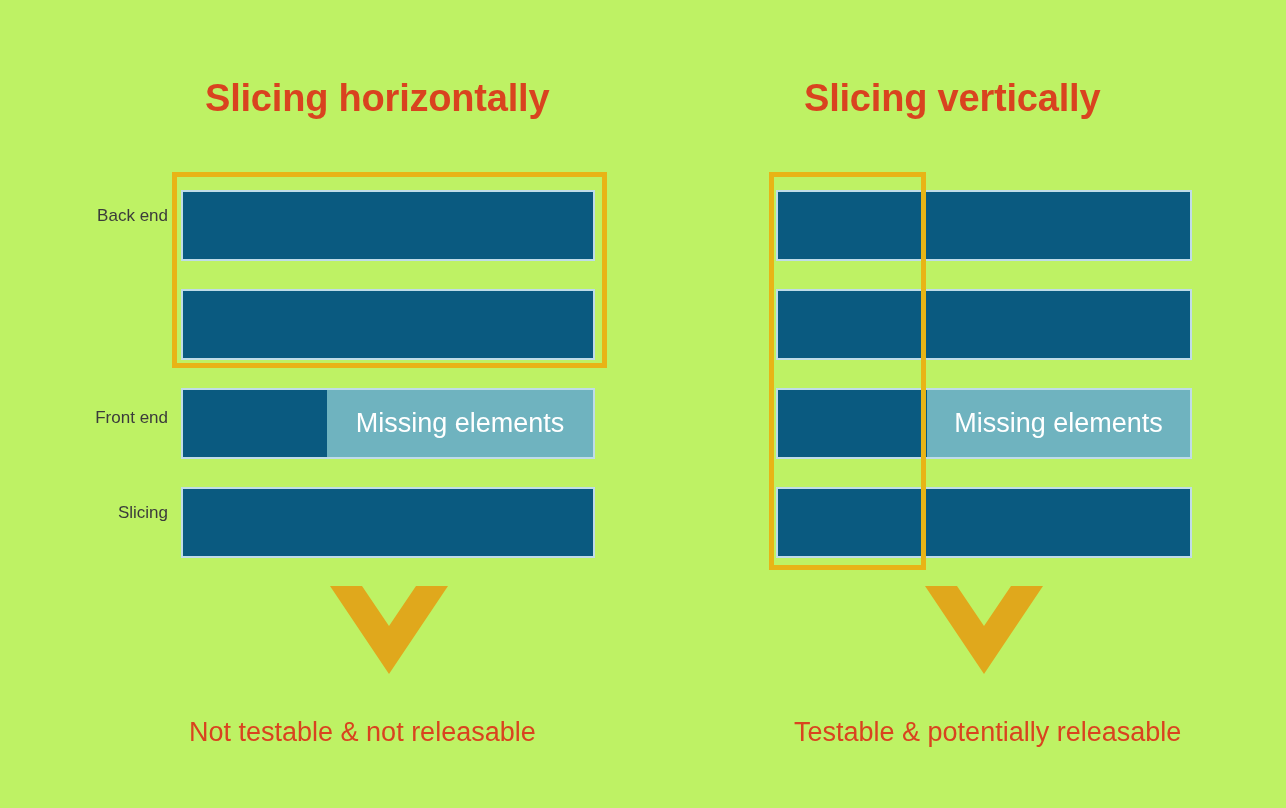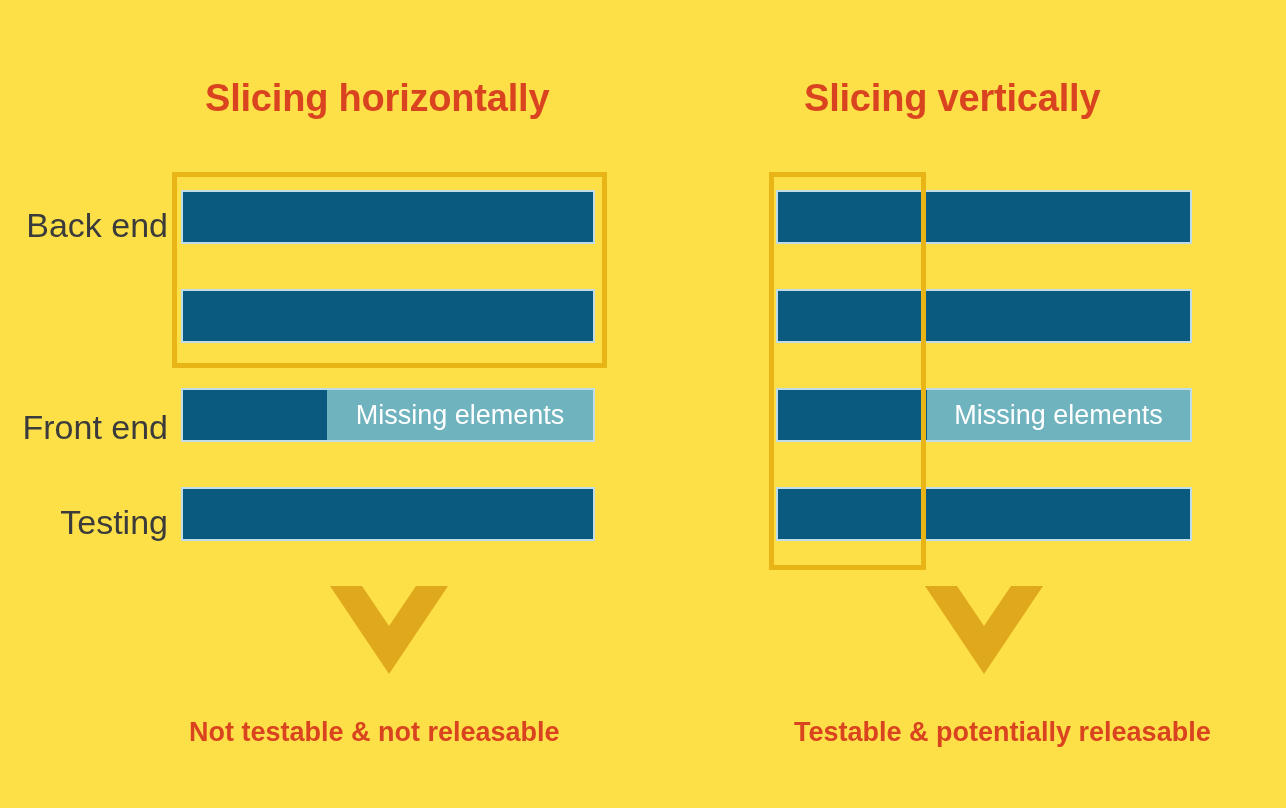--- a/index.html
+++ b/index.html
@@ -9,55 +9,55 @@
     height: 808px;
     background: #eff0ef;
     font-family: "Liberation Sans", sans-serif;
     overflow: hidden;
   }
 
   #slide {
     position: relative;
     width: 1286px;
     height: 808px;
-    background: #fde047;
+    background: #bef264;
   }
 
   
   .panel-title {
     position: absolute;
     font-size: 38px;
     font-weight: 600;
     color: #d9431f;
     letter-spacing: -0.2px;
     white-space: nowrap;
   }
   #title-left  { left: 205px; top: 77px; }
   #title-right { left: 804px; top: 77px; }
 
   
   .row-label {
     position: absolute;
     right: 0;
     width: 160px;
     text-align: right;
-    font-size: 34px;
+    font-size: 17px;
     color: #3b3b3b;
     white-space: nowrap;
   }
   #labels { position:absolute; left: 0px; top: 0px; width: 168px; height: 808px; }
   #lbl-0 { top: 206px; }
   #lbl-1 { top: 305px; }
   #lbl-2 { top: 408px; }
   #lbl-3 { top: 503px; }
 
   
   .bar {
     position: absolute;
-    height: 54px;
+    height: 71px;
     background: #0a5a80;
     border: 2px solid #bfdce8;
   }
   .bar-row-0 { top: 190px; }
   .bar-row-1 { top: 289px; }
   .bar-row-2 { top: 388px; }
   .bar-row-3 { top: 487px; }
 
   
   .bar-left { left: 181px; width: 414px; }
@@ -116,40 +116,40 @@
     width: 118px;
     height: 88px;
   }
   #chevron-left  { left: 330px; top: 586px; }
   #chevron-right { left: 925px; top: 586px; }
 
   
   .caption {
     position: absolute;
     font-size: 27px;
-    font-weight: 700;
+    font-weight: 400;
     color: #d9431f;
     white-space: nowrap;
   }
   #caption-left  { left: 189px; top: 717px; }
   #caption-right { left: 766px; top: 717px; margin-left: 28px; }
 </style>
 </head>
 <body>
 
 <div id="slide">
 
   <div>
 
     <div class="panel-title" id="title-left">Slicing horizontally</div>
 
     <div id="labels">
       <div class="row-label" id="lbl-0">Back end</div>
       <div class="row-label" id="lbl-2">Front end</div>
-      <div class="row-label" id="lbl-3">Testing</div>
+      <div class="row-label" id="lbl-3">Slicing</div>
     </div>
 
     <div class="bar bar-left bar-row-0" id="bar-left-0"></div>
 
     <div class="bar bar-left bar-row-1" id="bar-left-1"></div>
 
     <div class="bar bar-left bar-row-2 split" id="bar-left-2">
       <div class="seg-dark"></div>
       <div class="seg-missing">Missing elements</div>
     </div>

